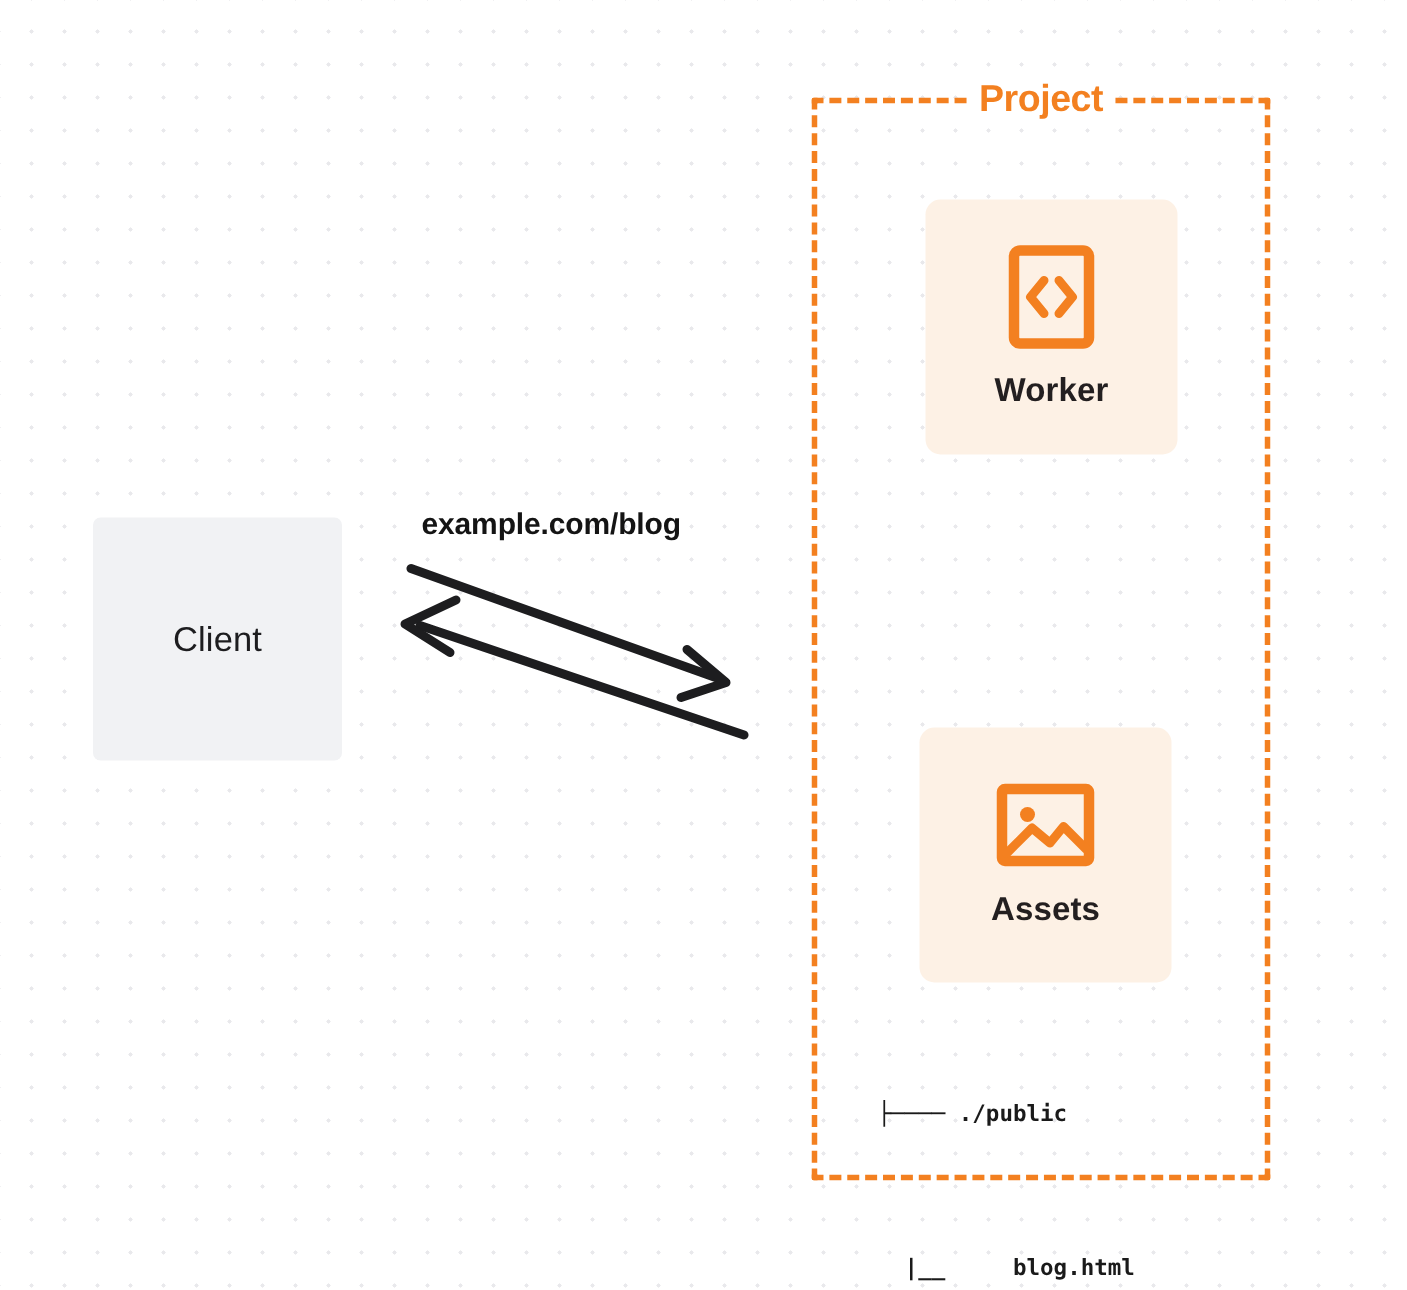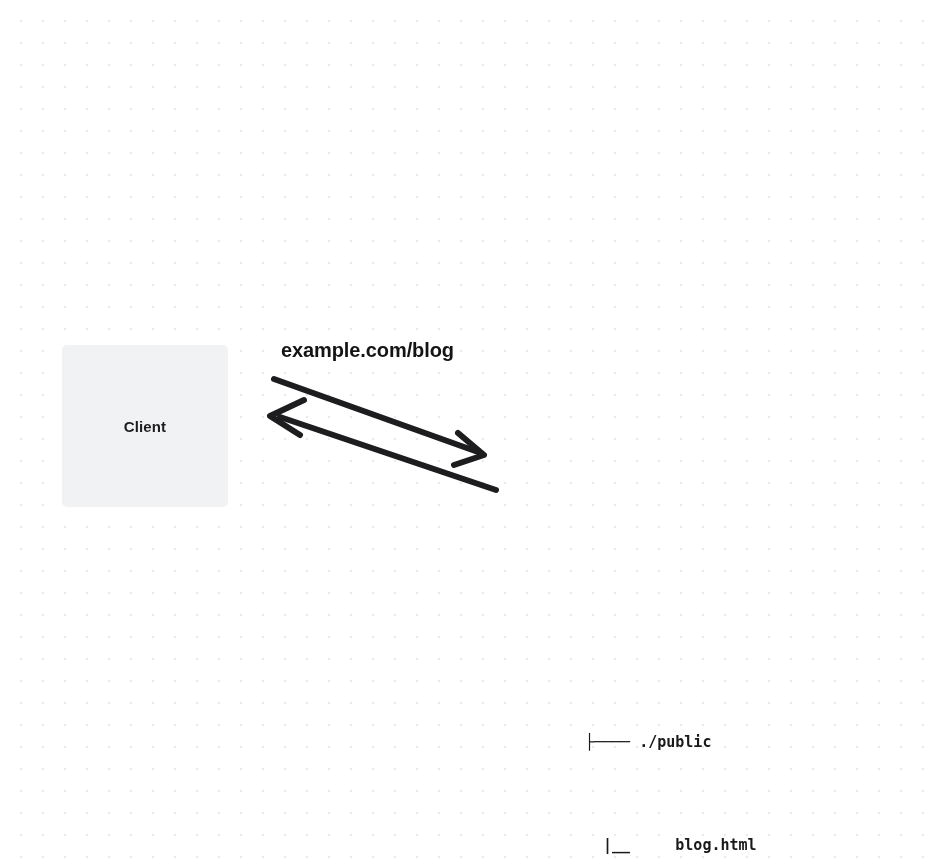--- a/index.html
+++ b/index.html
@@ -27,22 +27,22 @@
     top: 345px;
     width: 166px;
     height: 162px;
     background: #f1f2f4;
     border-radius: 5px;
     display: flex;
     align-items: center;
     justify-content: center;
   }
   .client-label {
-    font-size: 15px;
-    font-weight: bold;
+    font-size: 23px;
+    font-weight: normal;
     color: #1d1d1f;
     letter-spacing: 0.1px;
   }
 
   
   .arrows-svg {
     position: absolute;
     left: 250px;
     top: 355px;
     width: 260px;
@@ -155,20 +155,41 @@
       <line x1="24" y1="24" x2="228" y2="97" stroke="#1d1d1f" stroke-width="6" stroke-linecap="round"></line>
       <polyline points="208,78 234,100 204,110" fill="none" stroke="#1d1d1f" stroke-width="6" stroke-linecap="round" stroke-linejoin="round"></polyline>
     </g>
 
     <g>
       <line x1="246" y1="135" x2="30" y2="62" stroke="#1d1d1f" stroke-width="6" stroke-linecap="round"></line>
       <polyline points="54,45 20,61 50,80" fill="none" stroke="#1d1d1f" stroke-width="6" stroke-linecap="round" stroke-linejoin="round"></polyline>
     </g>
   </svg>
 
+  <div class="project-box">
+    <div class="project-title">Project</div>
+
+    <div class="card card-worker">
+      <svg class="card-icon" width="58" height="70" viewBox="0 0 58 70">
+        <rect x="4" y="4" width="50" height="62" rx="4" ry="4" fill="none" stroke="#f38020" stroke-width="7"></rect>
+        <polyline points="24,24 15,35 24,46" fill="none" stroke="#f38020" stroke-width="6" stroke-linecap="round" stroke-linejoin="round"></polyline>
+        <polyline points="34,24 43,35 34,46" fill="none" stroke="#f38020" stroke-width="6" stroke-linecap="round" stroke-linejoin="round"></polyline>
+      </svg>
+      <span class="card-label">Worker</span>
+    </div>
+
+    <div class="card card-assets">
+      <svg class="card-icon" width="66" height="58" viewBox="0 0 66 58">
+        <rect x="4" y="5" width="58" height="48" rx="2" ry="2" fill="none" stroke="#f38020" stroke-width="7"></rect>
+        <circle cx="21" cy="22" r="5" fill="#f38020"></circle>
+        <polyline points="7,48 24,31 36,41 45,30 60,45" fill="none" stroke="#f38020" stroke-width="6" stroke-linecap="round" stroke-linejoin="round"></polyline>
+      </svg>
+      <span class="card-label">Assets</span>
+    </div>
+  </div>
 
   <div class="file-tree">
     <span class="file-tree-row"><span>├────</span> <span>./public</span></span>
     <span class="file-tree-row"><span>  |__</span>     <span>blog.html</span></span>
     
   </div>
 
 </div>
 
 </body></html>

